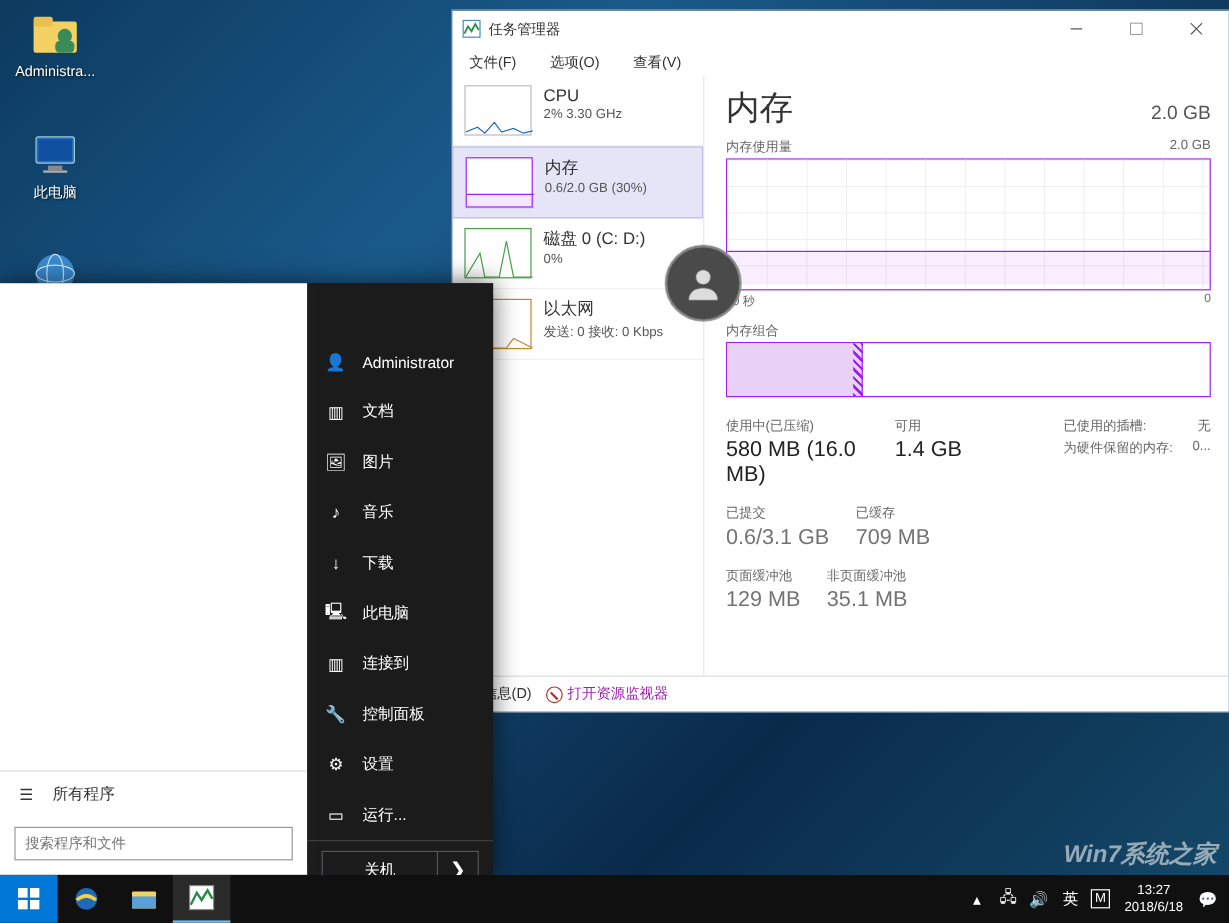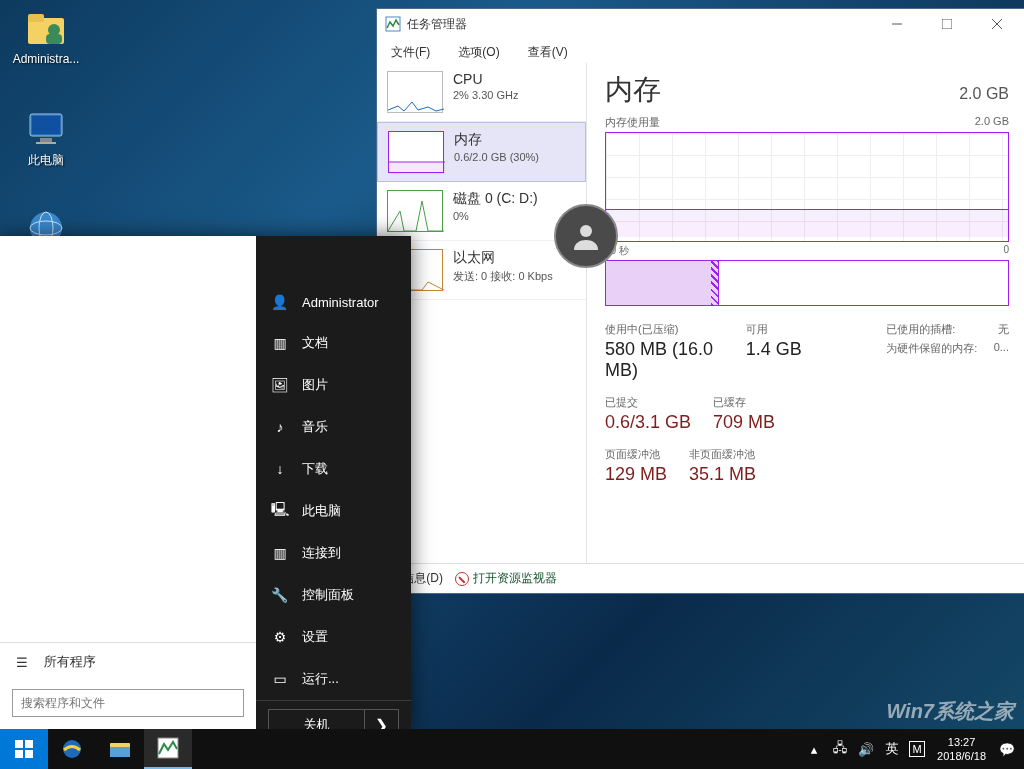--- a/index.html
+++ b/index.html
@@ -77,23 +77,23 @@
 .tm-axis { display:flex; justify-content:space-between; font-size:10px; color:#666; margin-top:2px; }
 .tm-compo-lbl { font-size:11px; color:#666; margin-top:10px; }
 .tm-compo { height: 46px; border: 1px solid #a020f0; margin-top: 2px; display:flex; }
 .tm-compo .used { width: 28%; background: #e8d0f7; border-right:1px solid #a020f0; position:relative; }
 .tm-compo .used::after { content:""; position:absolute; right:-1px; top:0; bottom:0; width:8px; background: repeating-linear-gradient(45deg,#a020f0 0 2px, transparent 2px 5px);}
 .tm-compo .free { flex:1; }
 .tm-stats { display: grid; grid-template-columns: 1fr 1fr 1fr; gap: 4px 18px; margin-top: 16px; font-size: 11px; color:#666; }
 .tm-stats .v { font-size: 18px; color: #222; margin-top: 2px; }
 .tm-statrow { display:flex; gap: 22px; margin-top:14px; }
 .tm-statrow > div { font-size:11px; color:#666; }
-.tm-statrow .v { font-size:18px; color:#7f1d1d; margin-top:2px;}
+.tm-statrow .v { font-size:18px; color:#737373; margin-top:2px;}
 .tm-foot { height: 30px; border-top: 1px solid #ddd; display:flex; align-items:center; gap:12px; padding:0 10px; }
-.tm-foot a { color: #14532d; text-decoration: none; }
+.tm-foot a { color: #a21caf; text-decoration: none; }
 .tm-foot .nores { width:14px; height:14px; border:1.5px solid #c03030; border-radius:50%; position:relative; }
 .tm-foot .nores::after { content:""; position:absolute; left:2px; right:2px; top:50%; height:1.5px; background:#c03030; transform:rotate(45deg);}
 
 svg { display:block; }
 </style>
 </head>
 <body>
 
 <div class="desktop">
   <div class="desktop-icon di1">
@@ -217,20 +217,21 @@
         <span>内存使用量</span>
         <span>2.0 GB</span>
       </div>
       <div class="tm-graph">
         <div class="memline"></div>
       </div>
       <div class="tm-axis">
         <span>60 秒</span>
         <span>0</span>
       </div>
+      <div class="tm-compo-lbl">内存组合</div>
       <div class="tm-compo">
         <div class="used"></div>
         <div class="free"></div>
       </div>
       <div class="tm-stats">
         <div>
             <div>使用中(已压缩)</div>
             <div class="v">580 MB (16.0 MB)</div>
           </div>
         <div>

